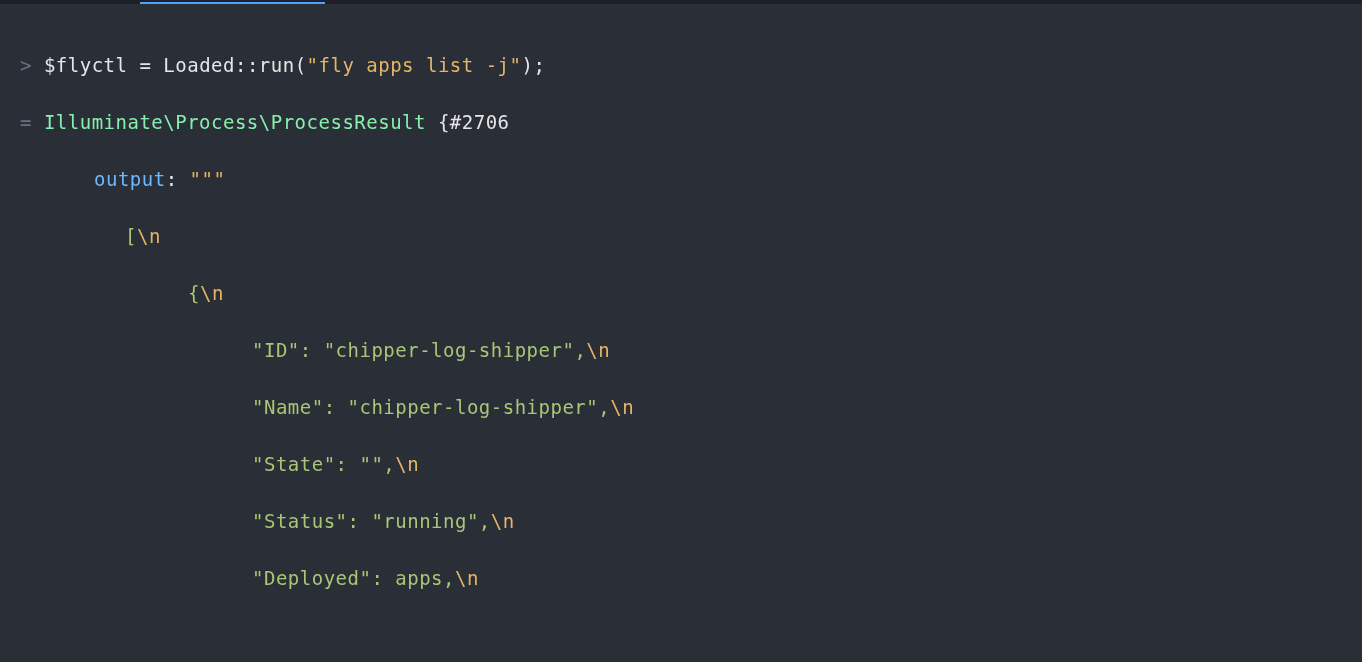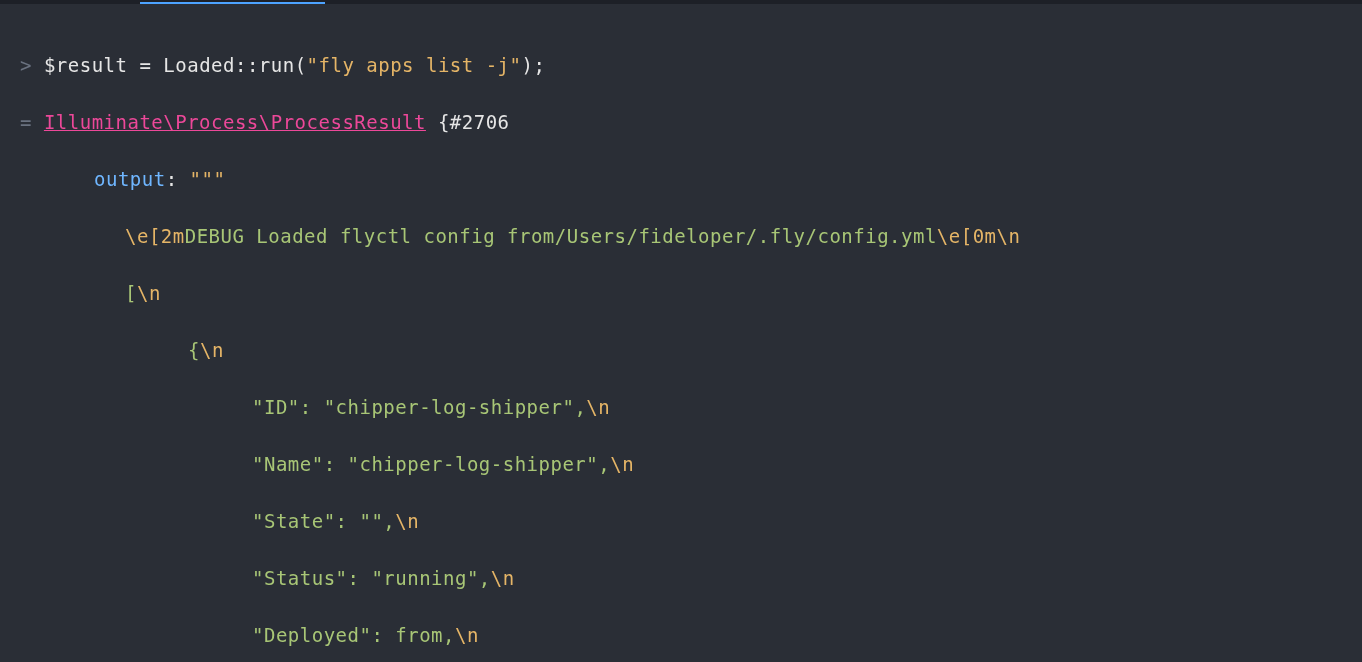--- a/index.html
+++ b/index.html
@@ -43,22 +43,21 @@
     .prompt-marker {
       color: #6a7280;
     }
     .white {
       color: #e6e6e6;
     }
     .orange {
       color: #e5b567;
     }
     .orange-link {
-      color: #ec4899;
-      text-decoration: underline;
+      color: #86efac;
     }
     .blue {
       color: #6fb6ff;
     }
     .green {
       color: #a8c676;
     }
     .escape {
       color: #e5b567;
     }
@@ -66,27 +65,26 @@
     .indent3 { padding-left: 105px; }
     .indent5 { padding-left: 168px; }
     .indent6 { padding-left: 232px; }
   </style>
 </head>
 <body>
 
 <div class="top-border"></div>
 
 <div class="content">
-<span class="line"><span class="prompt-marker">&gt;</span> <span class="white">$result</span><span class="white"> = </span><span class="white">Loaded::run(</span><span class="orange">"fly apps list -j"</span><span class="white">);</span></span>
+<span class="line"><span class="prompt-marker">&gt;</span> <span class="white">$flyctl</span><span class="white"> = </span><span class="white">Loaded::run(</span><span class="orange">"fly apps list -j"</span><span class="white">);</span></span>
 <span class="line"><span class="prompt-marker">=</span> <span class="orange-link">Illuminate\Process\ProcessResult</span><span class="white"> {#2706</span></span>
 <span class="line indent2"><span class="blue">output</span><span class="white">: </span><span class="orange">"""</span></span>
-<span class="line indent3"><span class="escape">\e[2m</span><span class="green">DEBUG Loaded flyctl config from/Users/fideloper/.fly/config.yml</span><span class="escape">\e[0m</span><span class="escape">\n</span></span>
 <span class="line indent3"><span class="green">[</span><span class="escape">\n</span></span>
 <span class="line indent5"><span class="green">{</span><span class="escape">\n</span></span>
 <span class="line indent6"><span class="green">"ID"</span><span class="green">: </span><span class="green">"chipper-log-shipper"</span><span class="green">,</span><span class="escape">\n</span></span>
 <span class="line indent6"><span class="green">"Name"</span><span class="green">: </span><span class="green">"chipper-log-shipper"</span><span class="green">,</span><span class="escape">\n</span></span>
 <span class="line indent6"><span class="green">"State"</span><span class="green">: </span><span class="green">""</span><span class="green">,</span><span class="escape">\n</span></span>
 <span class="line indent6"><span class="green">"Status"</span><span class="green">: </span><span class="green">"running"</span><span class="green">,</span><span class="escape">\n</span></span>
-<span class="line indent6"><span class="green">"Deployed"</span><span class="green">: </span><span class="green">from</span><span class="green">,</span><span class="escape">\n</span></span>
+<span class="line indent6"><span class="green">"Deployed"</span><span class="green">: </span><span class="green">apps</span><span class="green">,</span><span class="escape">\n</span></span>
 
 
 
 </div>
 
 </body></html>

